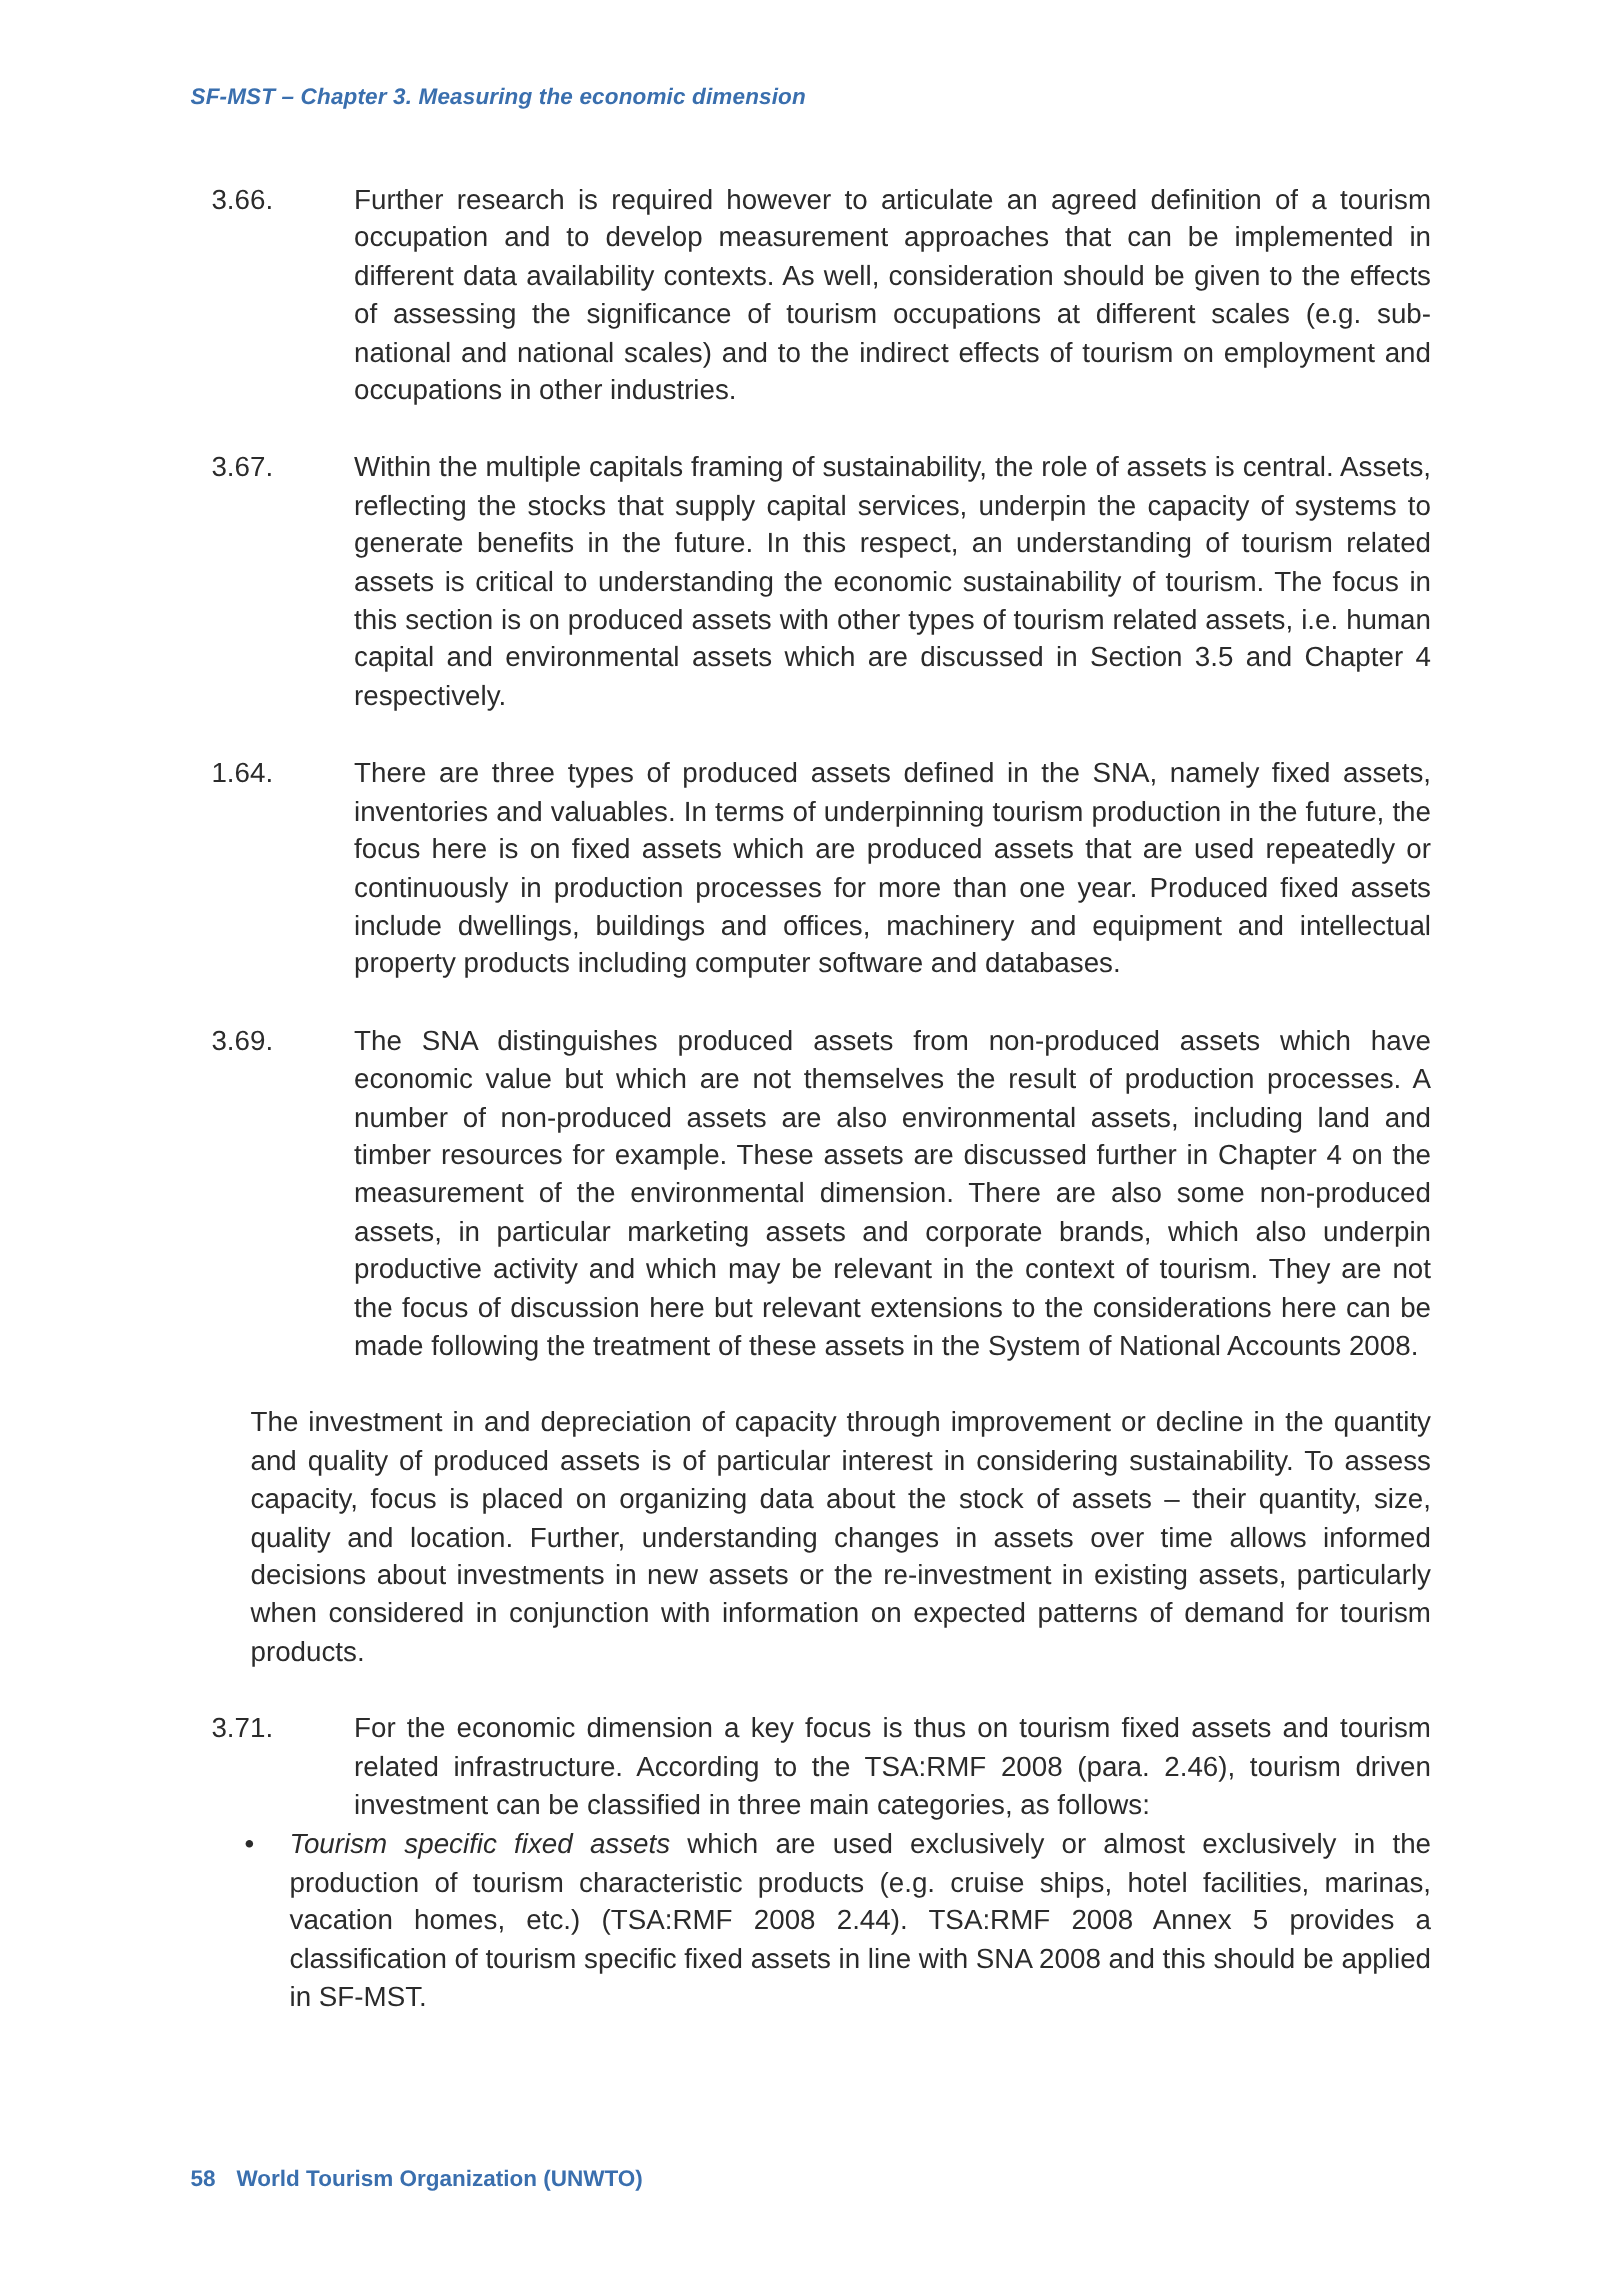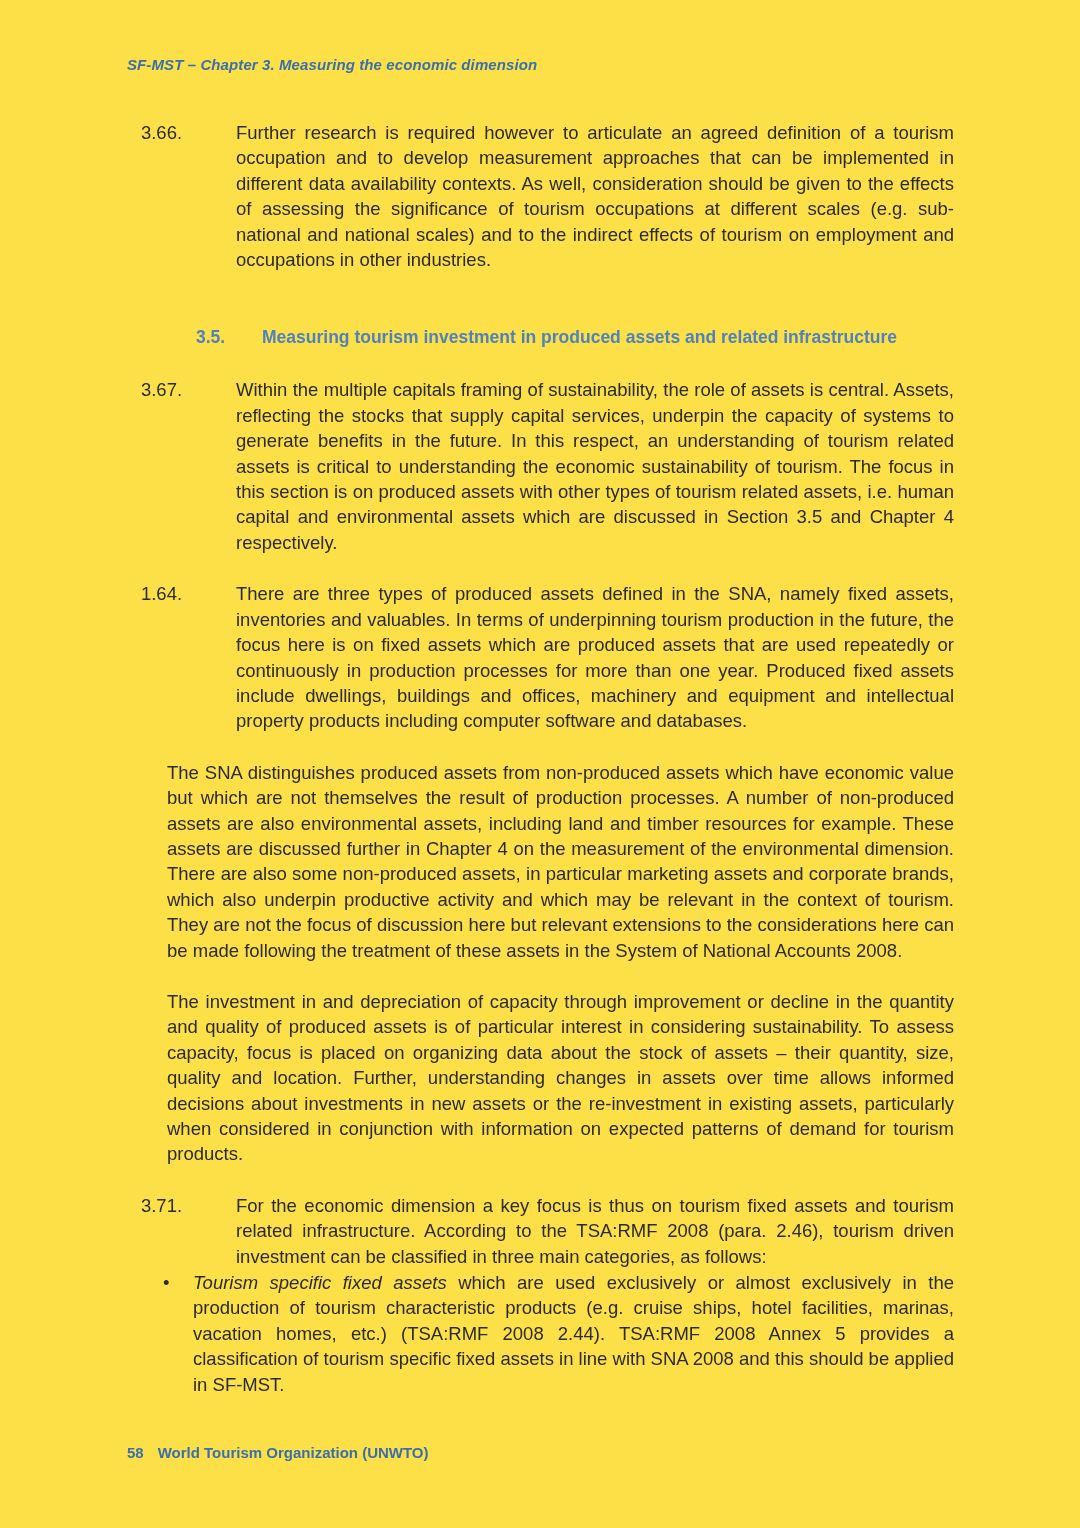--- a/index.html
+++ b/index.html
@@ -2,21 +2,21 @@
 <html><head>
 <meta charset="utf-8">
 <style>
   * { margin: 0; padding: 0; box-sizing: border-box; }
   html, body { background: #e8e8e8; }
   .page {
     position: relative;
     width: 1080px;
     height: 1528px;
     margin: 0 auto;
-    background: #fde047;
+    background: #ffffff;
     font-family: "Liberation Sans", sans-serif;
     overflow: hidden;
   }
   .running-header {
     position: absolute;
     top: 56px;
     left: 127px;
     font-size: 15px;
     font-style: italic;
     font-weight: bold;
@@ -91,36 +91,33 @@
 
   <div class="running-header">SF-MST – Chapter 3. Measuring the economic dimension</div>
 
   <div class="content">
 
     <div class="para">
       <span class="para-num">3.66.</span>
       <div class="para-body">Further research is required however to articulate an agreed definition of a tourism occupation and to develop measurement approaches that can be implemented in different data availability contexts. As well, consideration should be given to the effects of assessing the significance of tourism occupations at different scales (e.g. sub-national and national scales) and to the indirect effects of tourism on employment and occupations in other industries.</div>
     </div>
 
-    <div class="section-heading">
-      <span class="heading-num">3.5.</span>
-      <span class="heading-title">Measuring tourism investment in produced assets and related infrastructure</span>
-    </div>
 
     <div class="para">
       <span class="para-num">3.67.</span>
       <div class="para-body">Within the multiple capitals framing of sustainability, the role of assets is central. Assets, reflecting the stocks that supply capital services, underpin the capacity of systems to generate benefits in the future. In this respect, an understanding of tourism related assets is critical to understanding the economic sustainability of tourism. The focus in this section is on produced assets with other types of tourism related assets, i.e. human capital and environmental assets which are discussed in Section 3.5 and Chapter 4 respectively.</div>
     </div>
 
     <div class="para">
       <span class="para-num">1.64.</span>
       <div class="para-body">There are three types of produced assets defined in the SNA, namely fixed assets, inventories and valuables. In terms of underpinning tourism production in the future, the focus here is on fixed assets which are produced assets that are used repeatedly or continuously in production processes for more than one year. Produced fixed assets include dwellings, buildings and offices, machinery and equipment and intellectual property products including computer software and databases.</div>
     </div>
 
     <div class="para">
+      <span class="para-num">3.69.</span>
       <div class="para-body">The SNA distinguishes produced assets from non-produced assets which have economic value but which are not themselves the result of production processes. A number of non-produced assets are also environmental assets, including land and timber resources for example. These assets are discussed further in Chapter 4 on the measurement of the environmental dimension. There are also some non-produced assets, in particular marketing assets and corporate brands, which also underpin productive activity and which may be relevant in the context of tourism. They are not the focus of discussion here but relevant extensions to the considerations here can be made following the treatment of these assets in the System of National Accounts 2008.</div>
     </div>
 
     <div class="para">
       <div class="para-body">The investment in and depreciation of capacity through improvement or decline in the quantity and quality of produced assets is of particular interest in considering sustainability. To assess capacity, focus is placed on organizing data about the stock of assets – their quantity, size, quality and location. Further, understanding changes in assets over time allows informed decisions about investments in new assets or the re-investment in existing assets, particularly when considered in conjunction with information on expected patterns of demand for tourism products.</div>
     </div>
 
     <div class="para" style="margin-bottom:0;">
       <span class="para-num">3.71.</span>
       <div class="para-body">For the economic dimension a key focus is thus on tourism fixed assets and tourism related infrastructure. According to the TSA:RMF 2008 (para. 2.46), tourism driven investment can be classified in three main categories, as follows:</div>

